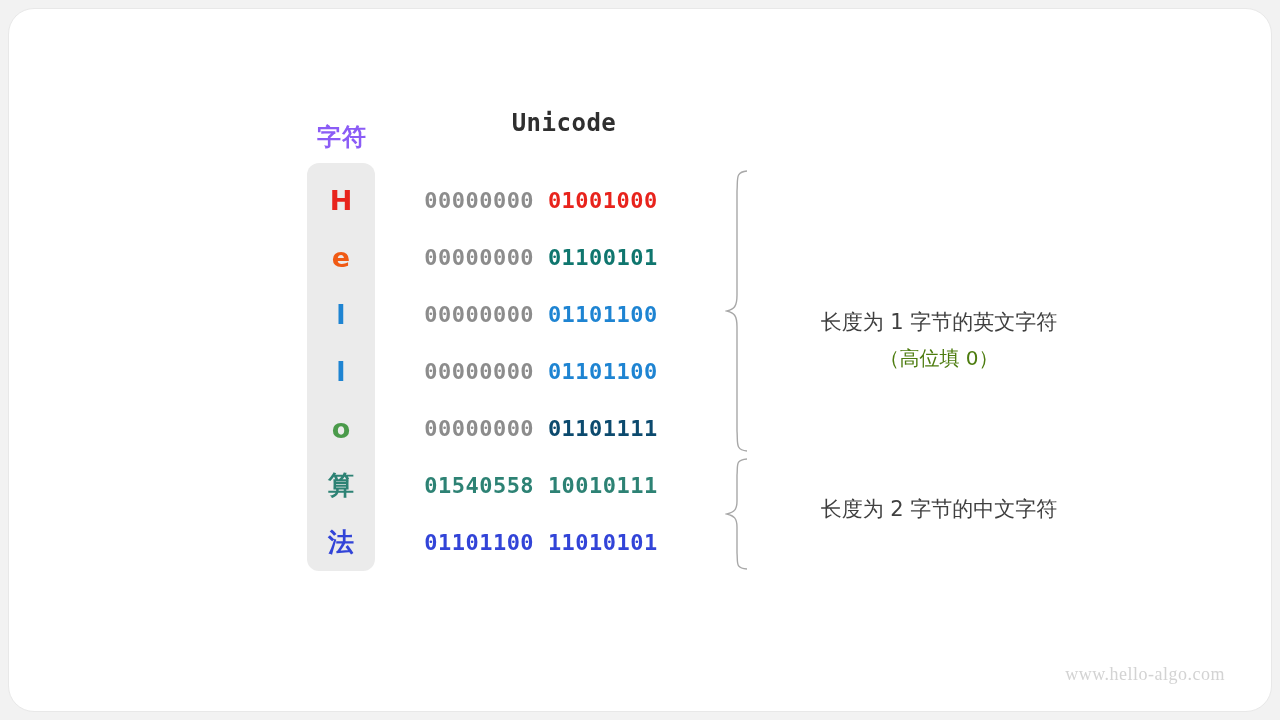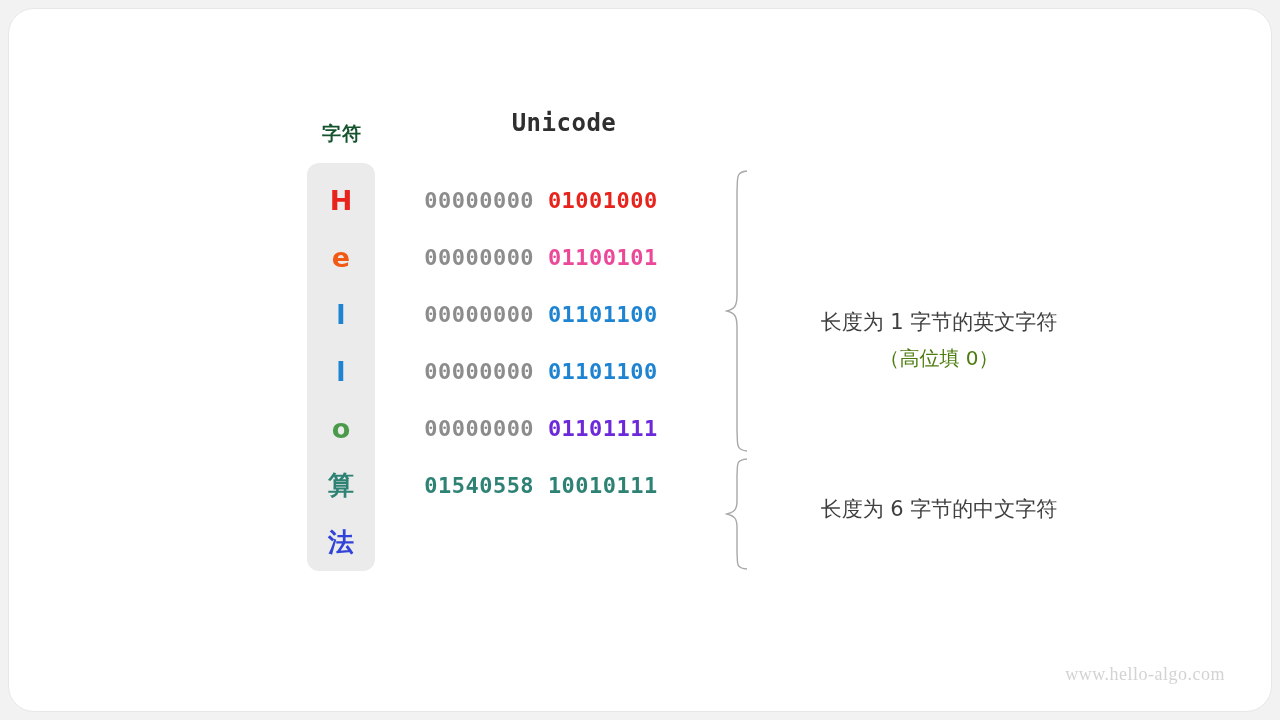--- a/index.html
+++ b/index.html
@@ -36,23 +36,23 @@
     height: 704px;
   }
 
   
   .hdr-char {
     position: absolute;
     left: 298px;
     top: 112px;
     width: 70px;
     text-align: center;
-    font-size: 19px;
-    font-weight: bold;
-    color: #14532d;
+    font-size: 24px;
+    font-weight: bold;
+    color: #8b5cf6;
     font-family: "Liberation Sans", "DejaVu Sans", sans-serif;
     letter-spacing: 1px;
   }
 
   .hdr-unicode {
     position: absolute;
     left: 420px;
     top: 100px;
     width: 270px;
     text-align: center;
@@ -185,40 +185,41 @@
 
     <div class="char-column-bg"></div>
 
     <div id="rows-host">
         <div class="row" style="top: 163px;">
           <div class="row-char" style="color: rgb(232, 35, 28);">H</div>
           <div class="row-bits"><span class="byte-hi">00000000</span> <span class="byte-lo" style="color: rgb(232, 35, 28);">01001000</span></div>
         </div>
         <div class="row" style="top: 220px;">
           <div class="row-char" style="color: rgb(240, 90, 20);">e</div>
-          <div class="row-bits"><span class="byte-hi">00000000</span> <span class="byte-lo" style="color: #ec4899;">01100101</span></div>
+          <div class="row-bits"><span class="byte-hi">00000000</span> <span class="byte-lo" style="color: #0f766e;">01100101</span></div>
         </div>
         <div class="row" style="top: 277px;">
           <div class="row-char" style="color: rgb(30, 132, 210);">l</div>
           <div class="row-bits"><span class="byte-hi">00000000</span> <span class="byte-lo" style="color: rgb(30, 132, 210);">01101100</span></div>
         </div>
         <div class="row" style="top: 334px;">
           <div class="row-char" style="color: rgb(30, 132, 210);">l</div>
           <div class="row-bits"><span class="byte-hi">00000000</span> <span class="byte-lo" style="color: rgb(30, 132, 210);">01101100</span></div>
         </div>
         <div class="row" style="top: 391px;">
           <div class="row-char" style="color: rgb(74, 154, 74);">o</div>
-          <div class="row-bits"><span class="byte-hi">00000000</span> <span class="byte-lo" style="color: #6d28d9;">01101111</span></div>
+          <div class="row-bits"><span class="byte-hi">00000000</span> <span class="byte-lo" style="color: #0c4a6e;">01101111</span></div>
         </div>
         <div class="row" style="top: 448px;">
           <div class="row-char cjk" style="color: rgb(45, 130, 116);">算</div>
           <div class="row-bits"><span class="byte-hi" style="color: rgb(45, 130, 116);">01540558</span> <span class="byte-lo" style="color: rgb(45, 130, 116); margin-top: 24px;">10010111</span></div>
         </div>
         <div class="row" style="top: 505px;">
           <div class="row-char cjk" style="color: rgb(50, 68, 216);">法</div>
+          <div class="row-bits"><span class="byte-hi" style="color: rgb(50, 68, 216);">01101100</span> <span class="byte-lo" style="color: rgb(50, 68, 216);">11010101</span></div>
         </div>
       </div>
 
     <svg class="brace brace-1" width="26" height="284" viewBox="0 0 26 284">
       <path d="M 22 2
                C 10 3, 13 10, 12 22
                L 12 126
                C 12 138, 9 140, 2 142
                C 9 144, 12 146, 12 158
                L 12 262
@@ -234,19 +235,19 @@
                L 12 96
                C 13 106, 10 111, 22 112"></path>
     </svg>
 
     <div class="annot annot-1">
       <div class="annot-line-main">长度为 1 字节的英文字符</div>
       <div class="annot-line-sub">（高位填 0）</div>
     </div>
 
     <div class="annot annot-2">
-      <div class="annot-line-main">长度为 6 字节的中文字符</div>
+      <div class="annot-line-main">长度为 2 字节的中文字符</div>
     </div>
 
     <div class="watermark">www.hello-algo.com</div>
 
   </div>
 </div>
 
 </body></html>

